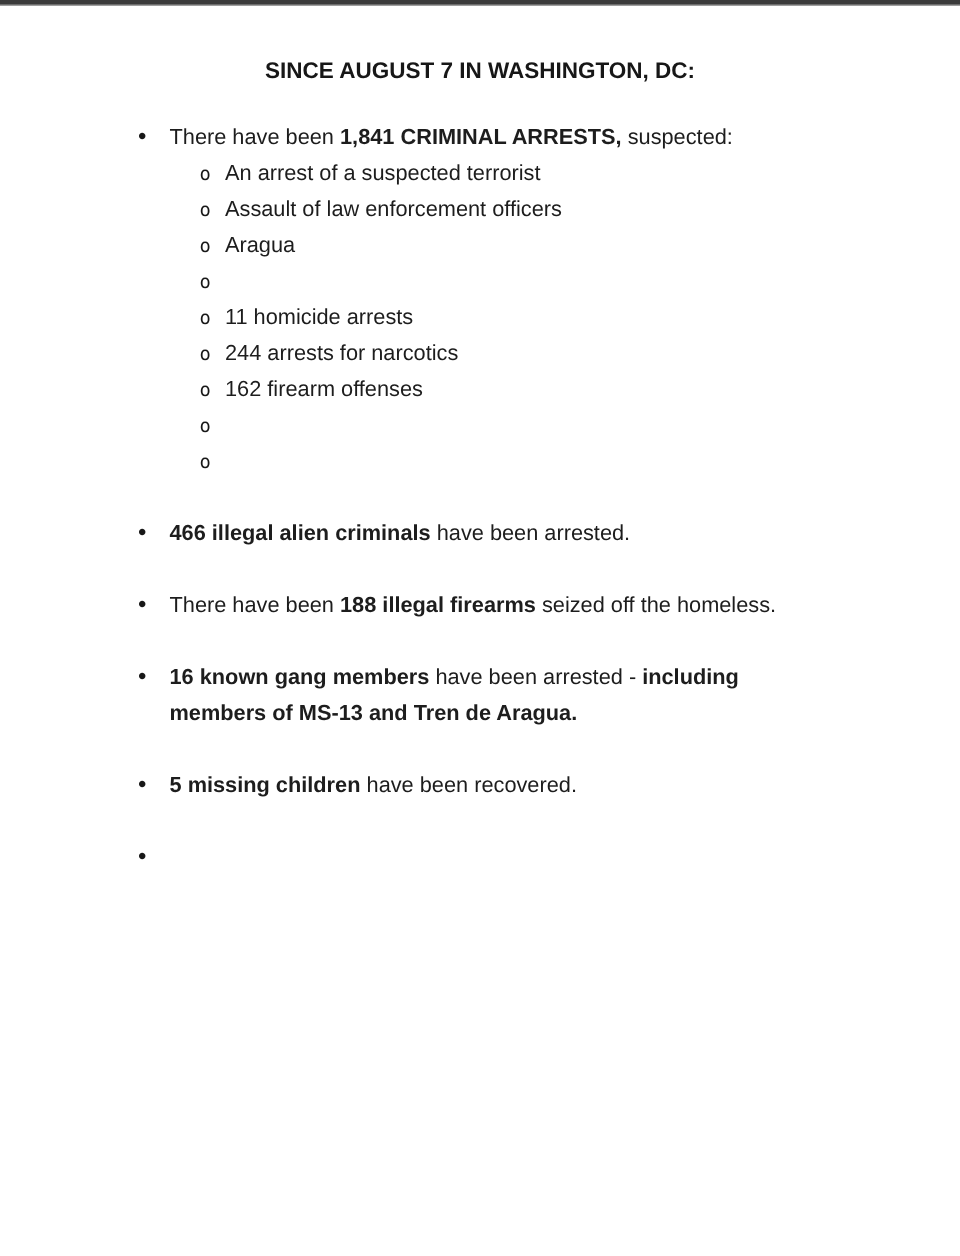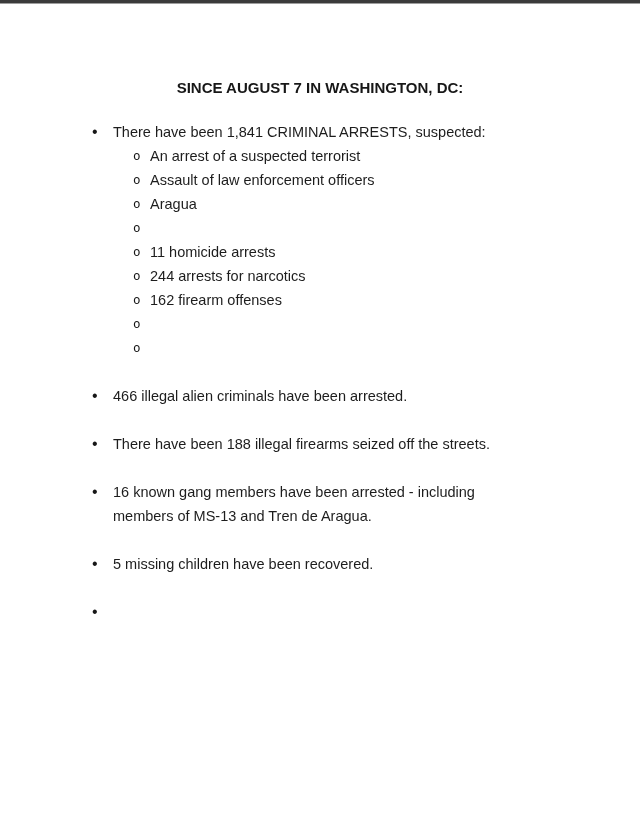--- a/index.html
+++ b/index.html
@@ -12,21 +12,21 @@
     color: #1d1d1d;
     overflow: hidden;
   }
   .screen { width: 640px; height: 837px; position: relative; background: #ffffff; }
   .top-bar {
     height: 4px;
     background: #3b3b3b;
     border-bottom: 1px solid #9e9e9e;
   }
   .title {
-    margin-top: 72px;
+    margin-top: 32px;
     text-align: center;
     font-size: 15px;
     font-weight: bold;
     line-height: 24px;
     color: #171717;
   }
   .bullets { margin-top: 20px; }
   .group + .group { margin-top: 24px; }
   .row { display: flex; align-items: flex-start; }
   .row .marker {
@@ -36,21 +36,21 @@
     color: #171717;
   }
   .row.sub .marker {
     flex: 0 0 17px;
     margin-left: 133px;
     font-size: 12.5px;
     font-family: "DejaVu Sans Mono", monospace;
   }
   .text { max-width: 438px; }
   .row.sub .text { max-width: 404px; }
-  .b { font-weight: normal; }
+  .b { font-weight: bold; }
   
   .group:nth-child(4) .text { max-width: 402px; }
   .group:nth-child(6) .text { max-width: 424px; }
 </style>
 </head>
 <body>
 
 <div class="screen">
   <div class="top-bar"></div>
   <h1 class="title">SINCE AUGUST 7 IN WASHINGTON, DC:</h1>
@@ -96,21 +96,21 @@
       </div>
       <div class="group">
         <div class="row">
           <span class="marker">•</span>
           <span class="text"><span class="b">466 illegal alien criminals</span><span> have been arrested.</span></span>
         </div>
       </div>
       <div class="group">
         <div class="row">
           <span class="marker">•</span>
-          <span class="text"><span>There have been </span><span class="b">188 illegal firearms</span><span> seized off the streets.</span></span>
+          <span class="text"><span>There have been </span><span class="b">188 illegal firearms</span><span> seized off the homeless.</span></span>
         </div>
       </div>
       <div class="group">
         <div class="row">
           <span class="marker">•</span>
           <span class="text"><span class="b">16 known gang members</span><span> have been arrested - </span><span class="b">including members of MS-13 and Tren de Aragua.</span></span>
         </div>
       </div>
       <div class="group">
         <div class="row">

